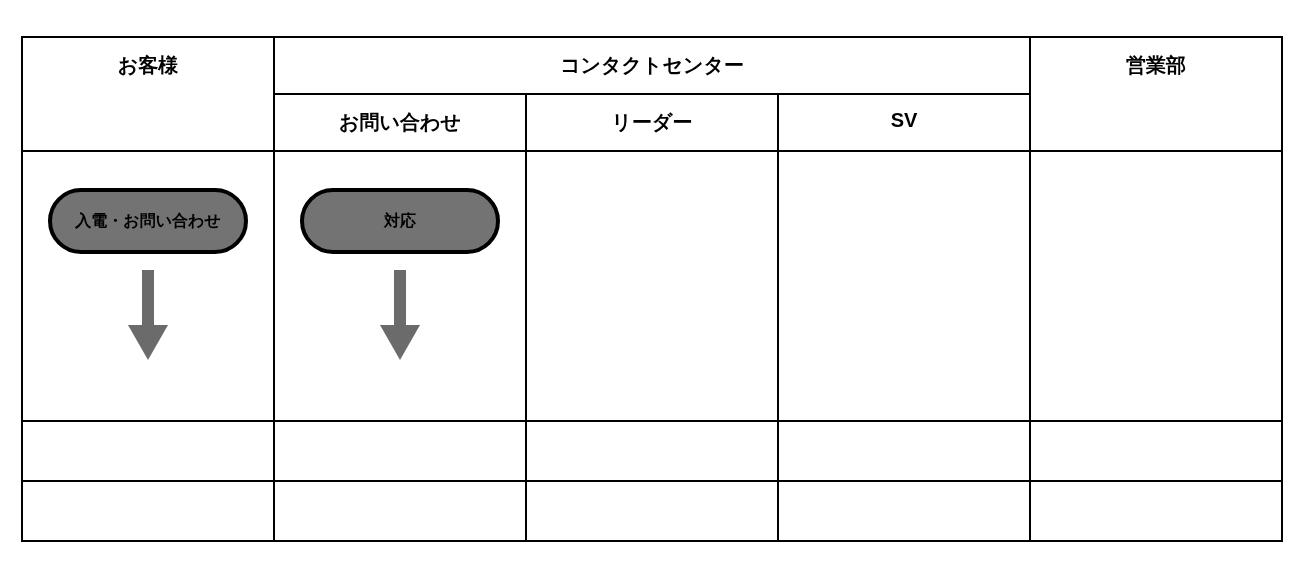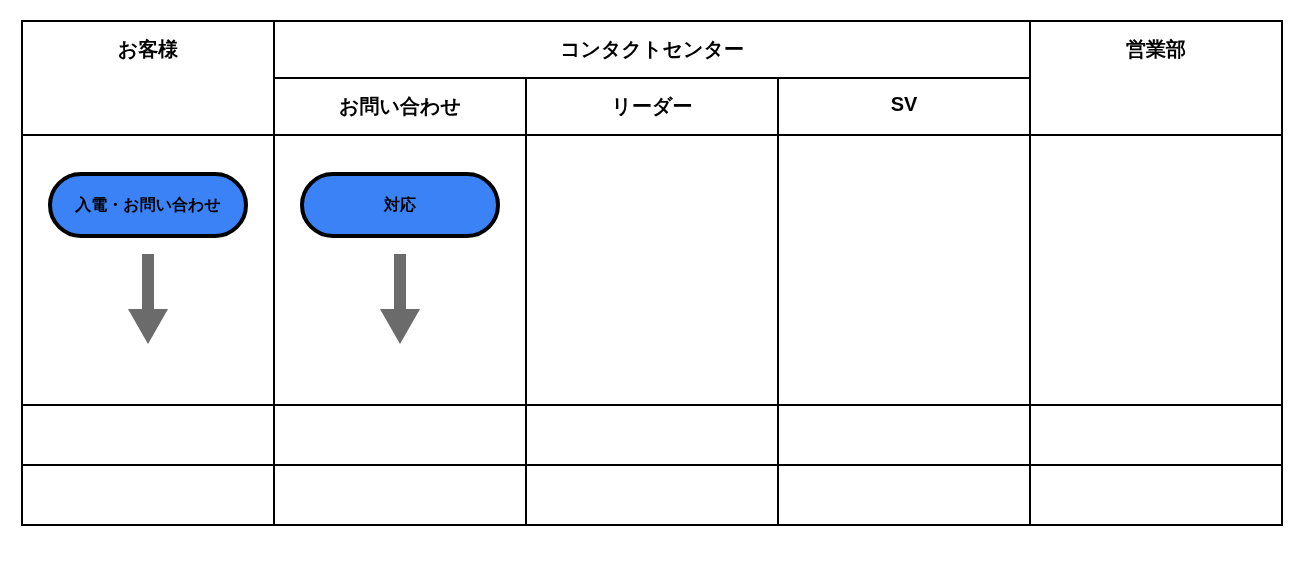--- a/index.html
+++ b/index.html
@@ -4,21 +4,21 @@
 <style>
   * { box-sizing: border-box; }
   body {
     margin: 0;
     padding: 20px;
     font-family: "Hiragino Kaku Gothic ProN", "Meiryo", sans-serif;
     background: #fff;
   }
   .diagram {
     width: 1260px;
-    margin: 0 auto;
+    margin: 16px auto;
   }
   table.swimlane {
     border-collapse: collapse;
     width: 100%;
     table-layout: fixed;
   }
   table.swimlane th, table.swimlane td {
     border: 2px solid #000;
     text-align: center;
     vertical-align: top;
@@ -51,21 +51,21 @@
   .terminator {
     display: inline-flex;
     align-items: center;
     justify-content: center;
     width: 200px;
     height: 66px;
     border: 4px solid #000;
     border-radius: 33px;
     font-size: 16px;
     font-weight: bold;
-    background: #3b82f6;
+    background: #737373;
   }
   .flow-cell {
     display: flex;
     flex-direction: column;
     align-items: center;
   }
   .arrow-down {
     margin-top: 16px;
     display: block;
   }

